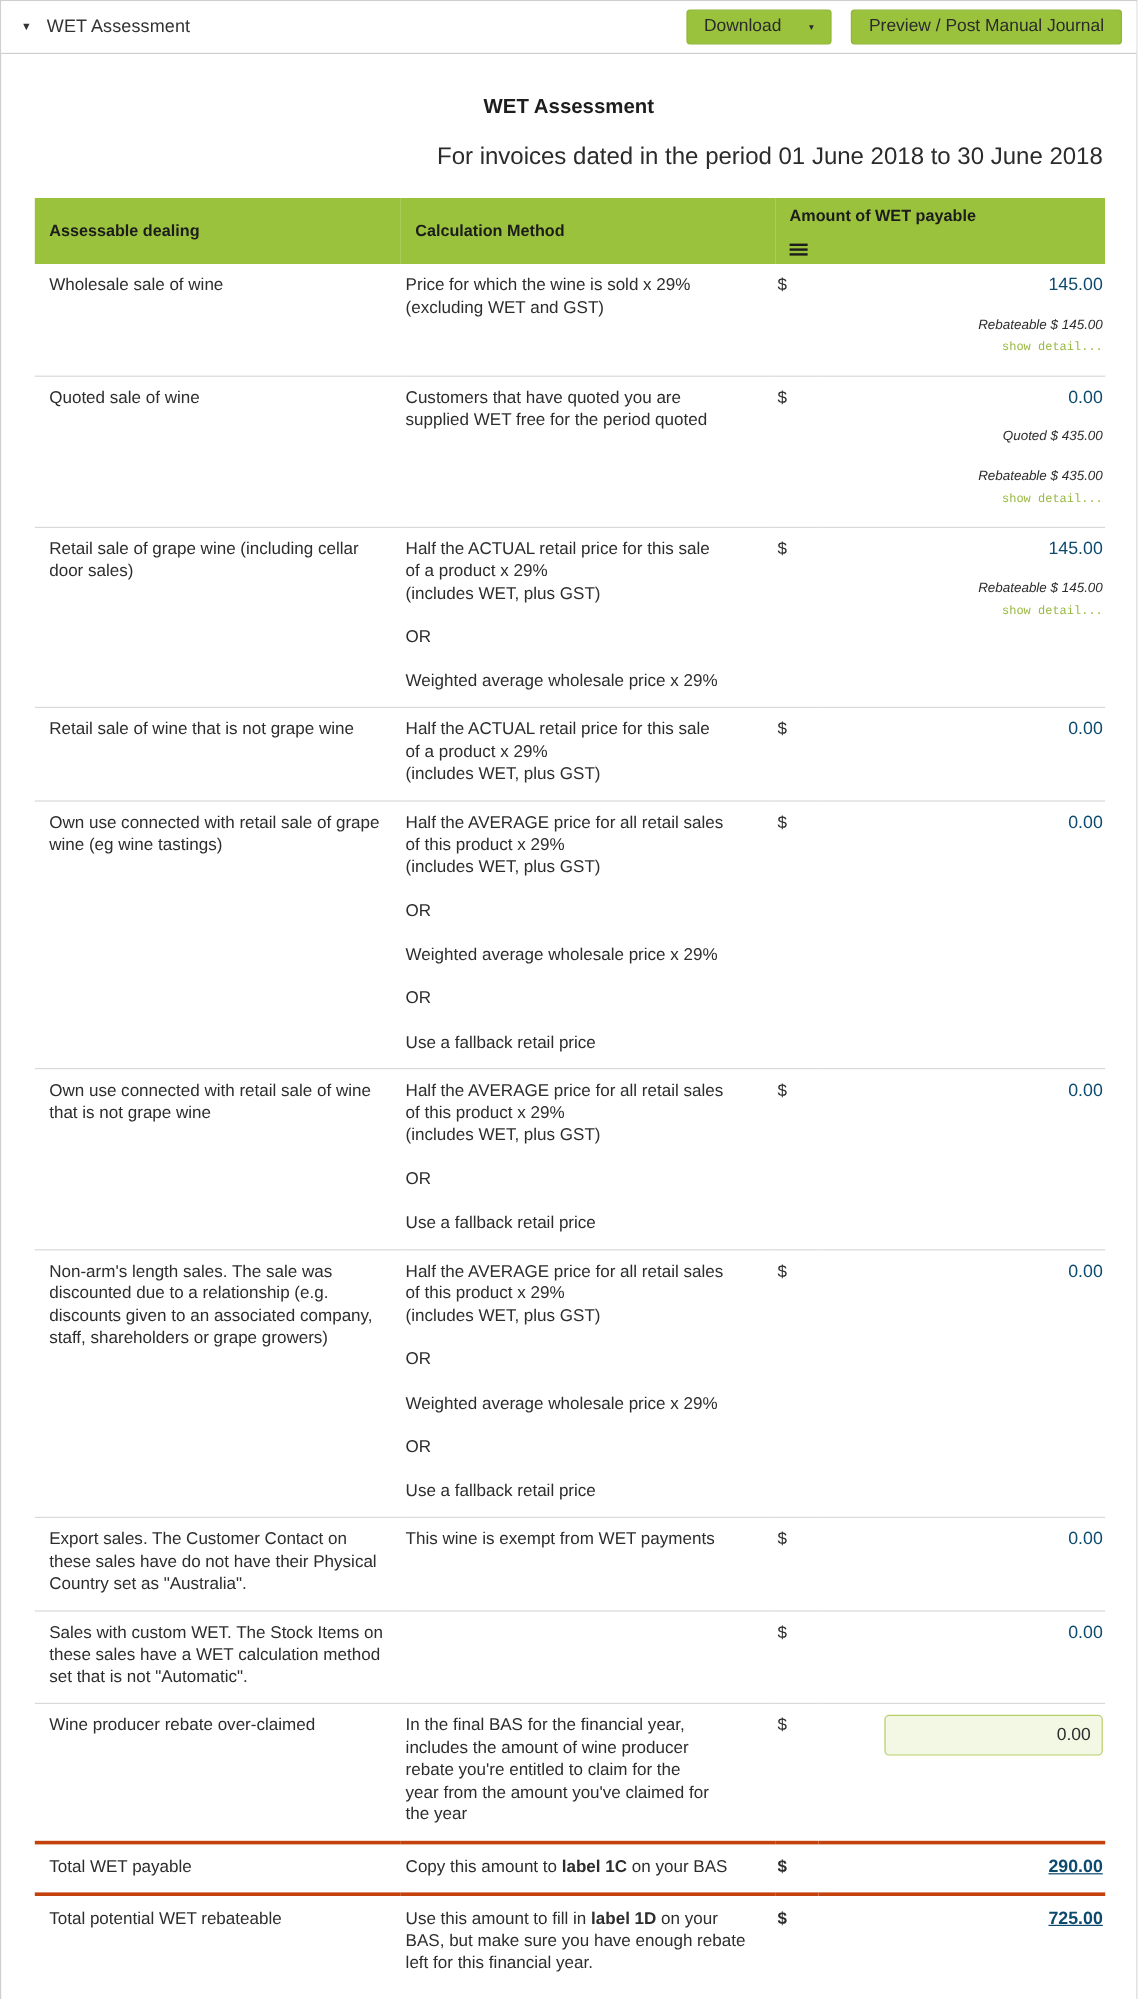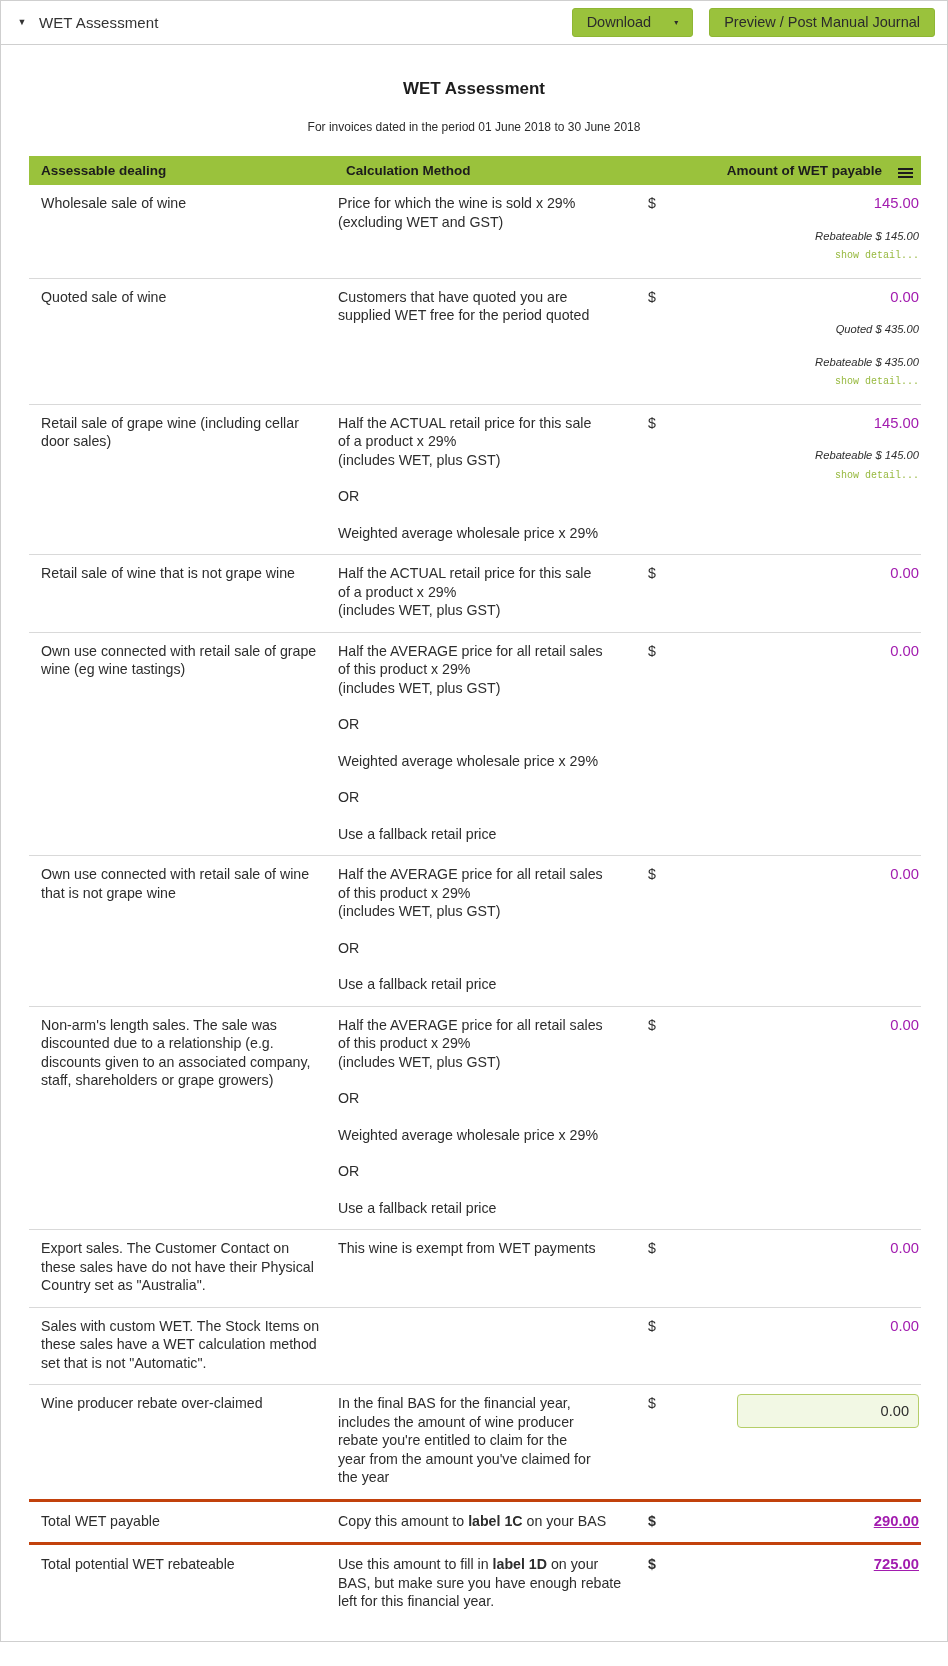--- a/index.html
+++ b/index.html
@@ -79,22 +79,22 @@
     padding: 26px 28px 18px 28px;
   }
   .report-title {
     text-align: center;
     font-size: 17px;
     font-weight: bold;
     color: #1d1d1d;
     margin: 8px 0 0 0;
   }
   .report-subtitle {
-    text-align: center;
-    font-size: 12px;
+    text-align: right;
+    font-size: 20px;
     color: #2b2b2b;
     margin: 21px 0 22px 0;
     font-weight: normal;
   }
   
   table.wet {
     width: 100%;
     border-collapse: collapse;
     table-layout: fixed;
   }
@@ -113,24 +113,25 @@
     height: 28px;
     vertical-align: middle;
   }
   thead th.th-amount {
     text-align: right;
     padding-right: 0;
     position: relative;
   }
   .th-amount-inner {
     display: flex;
-    align-items: flex-end;
+    align-items: flex-start;
     justify-content: flex-end;
     gap: 16px;
     padding-right: 8px;
+    flex-direction: column;
   }
   .hamburger {
     display: inline-flex;
     flex-direction: column;
     justify-content: center;
     gap: 2px;
     width: 15px;
     cursor: pointer;
   }
   .hamburger span {
@@ -150,21 +151,21 @@
   }
   tbody tr:first-child td { border-top: none; }
   td.dealing { padding-left: 12px; padding-right: 14px; }
   td.method  { padding-left: 4px; padding-right: 18px; }
   td.sym     { padding-left: 2px; color: #2d2d2d; }
   td.amount  {
     text-align: right;
     padding-right: 2px;
     padding-left: 0;
   }
-  .amt-main { font-size: 14.8px; color: #a21caf; }
+  .amt-main { font-size: 14.8px; color: #0c4a6e; }
   .sub-note {
     font-size: 11.2px;
     font-style: italic;
     color: #2d2d2d;
     margin-top: 14px;
     text-align: right;
   }
   .show-detail {
     color: #97b93f;
     font-size: 10px;

